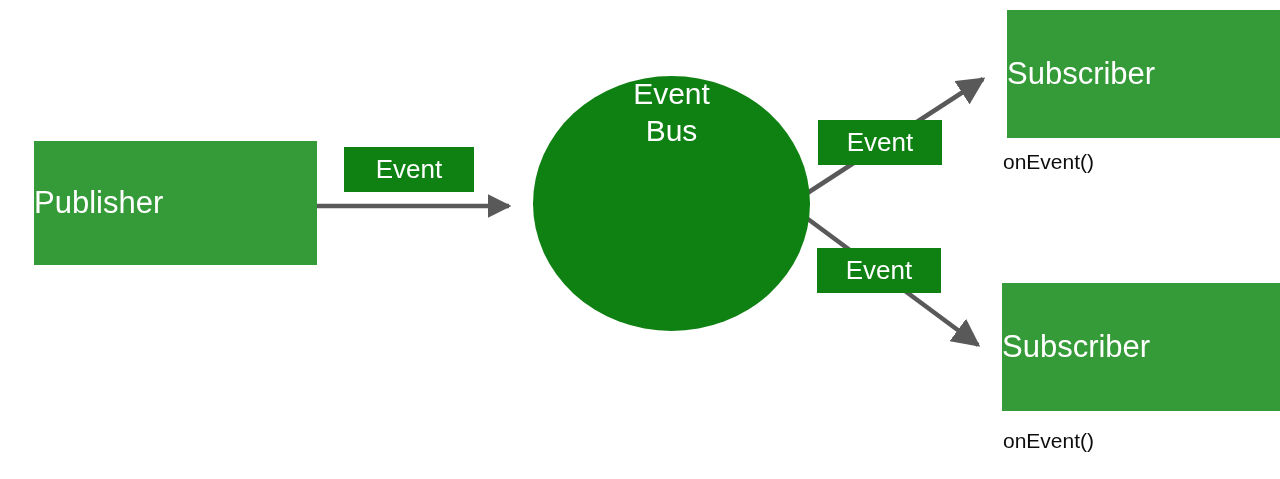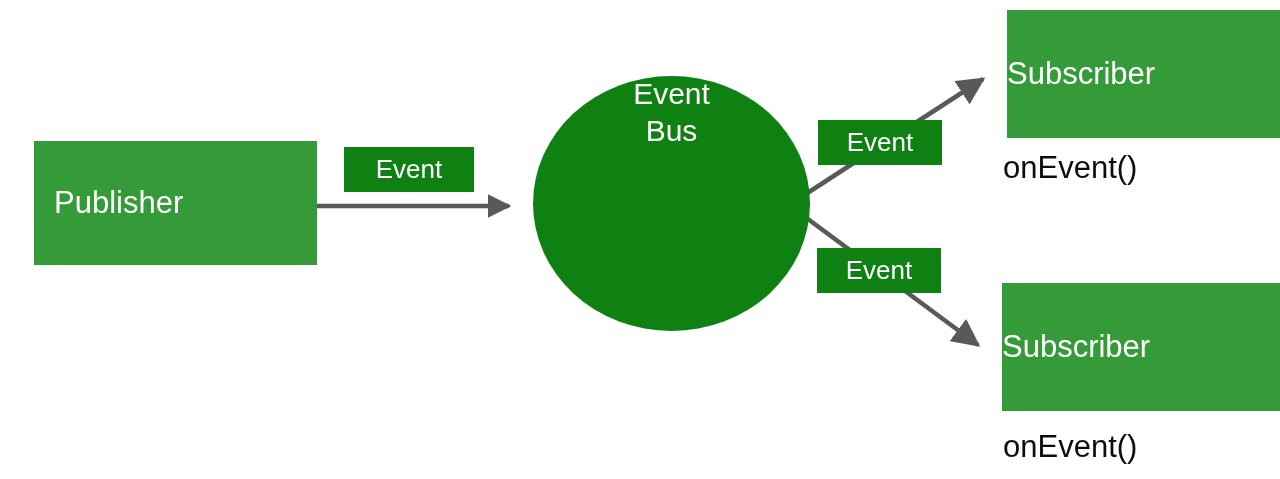--- a/index.html
+++ b/index.html
@@ -37,21 +37,20 @@
     margin-left: 22px;
   }
   .box-publisher {
     left: 12px;
     top: 141px;
     width: 283px;
     height: 124px;
     background: #359b38;
     font-size: 31px;
     font-weight: 400;
-    padding-left: 20px;
   }
   .box-subscriber-top {
     left: 985px;
     top: 10px;
     width: 285px;
     height: 128px;
     background: #359b38;
     font-size: 31px;
     font-weight: 400;
   }
@@ -104,21 +103,21 @@
   .tag-event-bottom {
     left: 817px;
     top: 248px;
     width: 124px;
     height: 45px;
   }
   .caption {
     position: absolute;
     z-index: 3;
     color: #0d0d0d;
-    font-size: 31px;
+    font-size: 21px;
     font-weight: 400;
     white-space: nowrap;
     text-align: center;
   }
   .caption-post {
     left: 356px;
     top: 222px;
   }
   .caption-onevent-top {
     left: 1003px;

